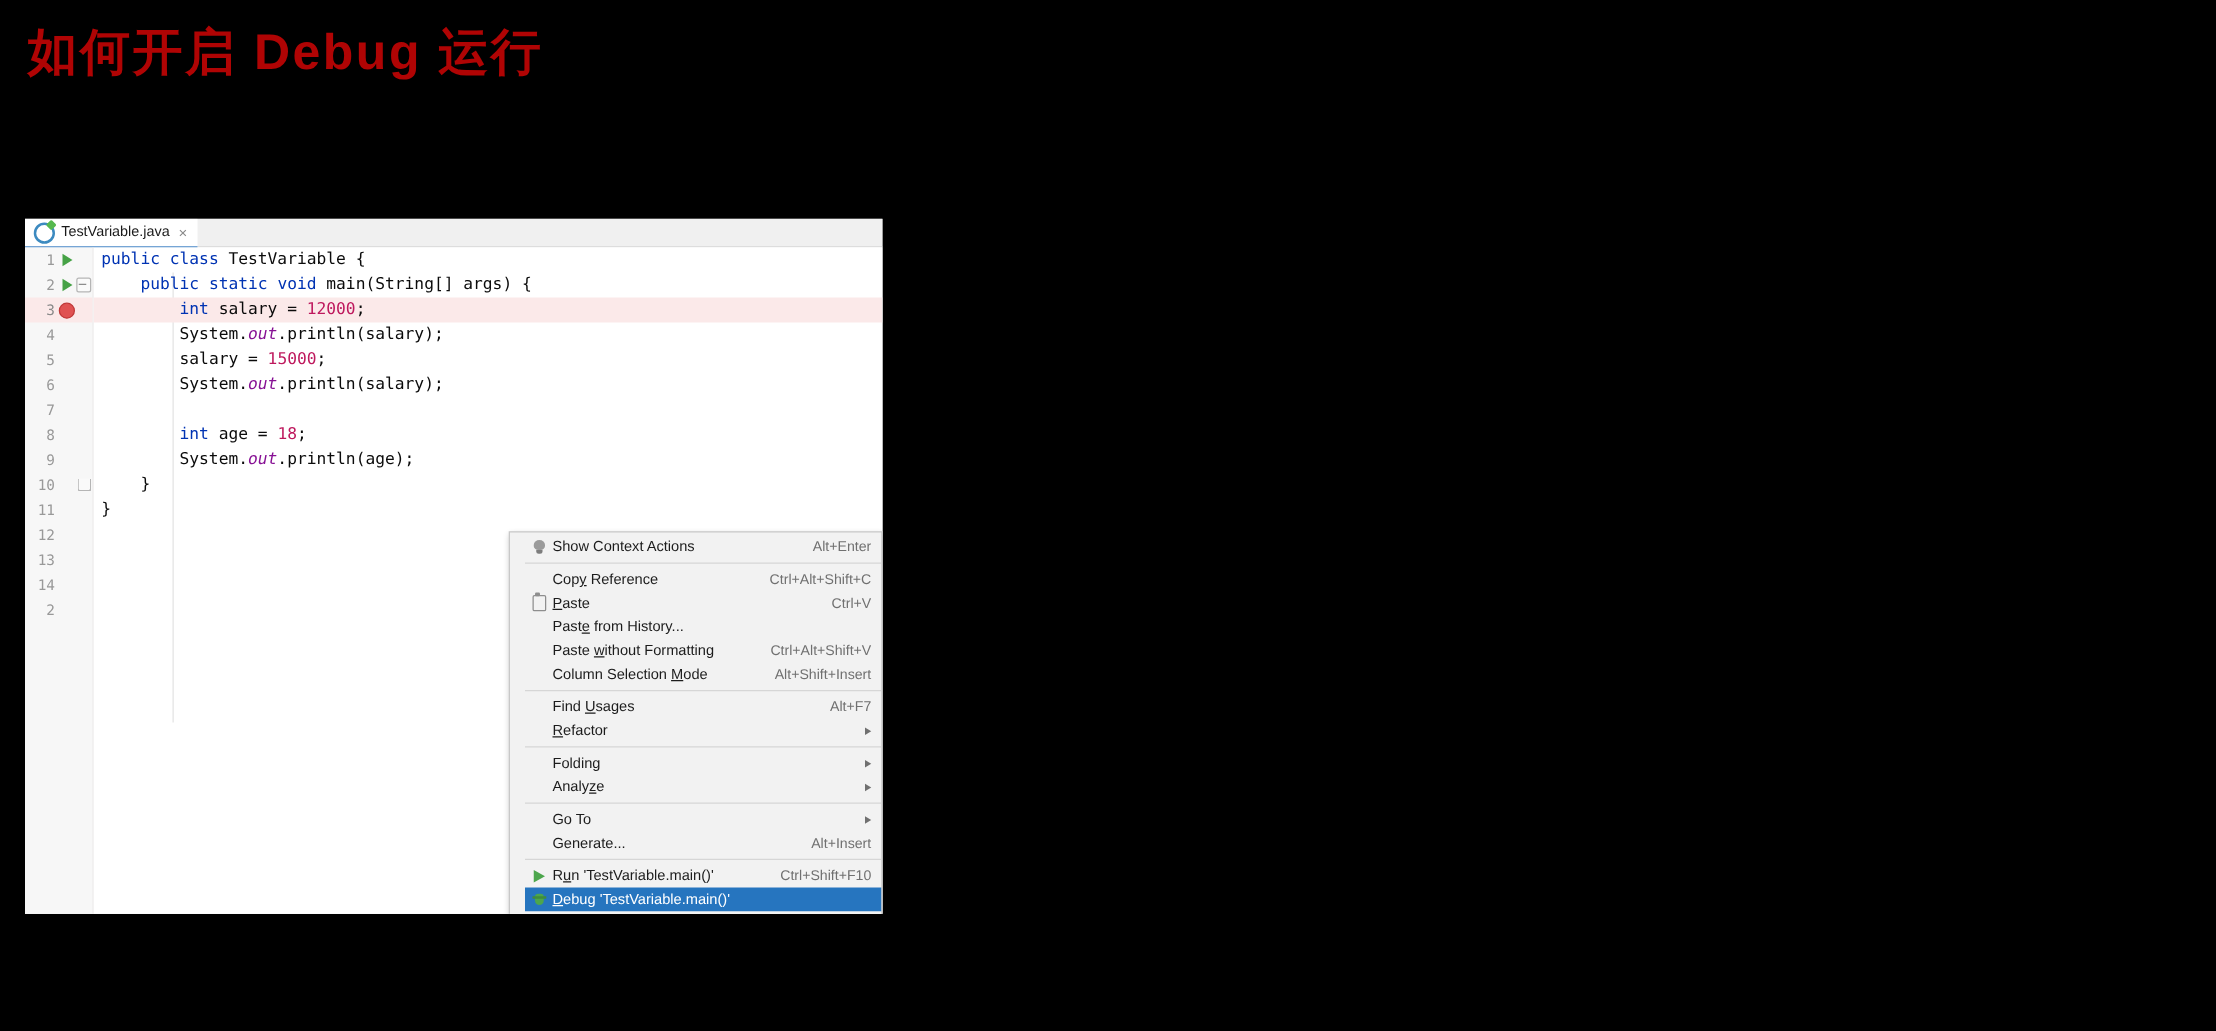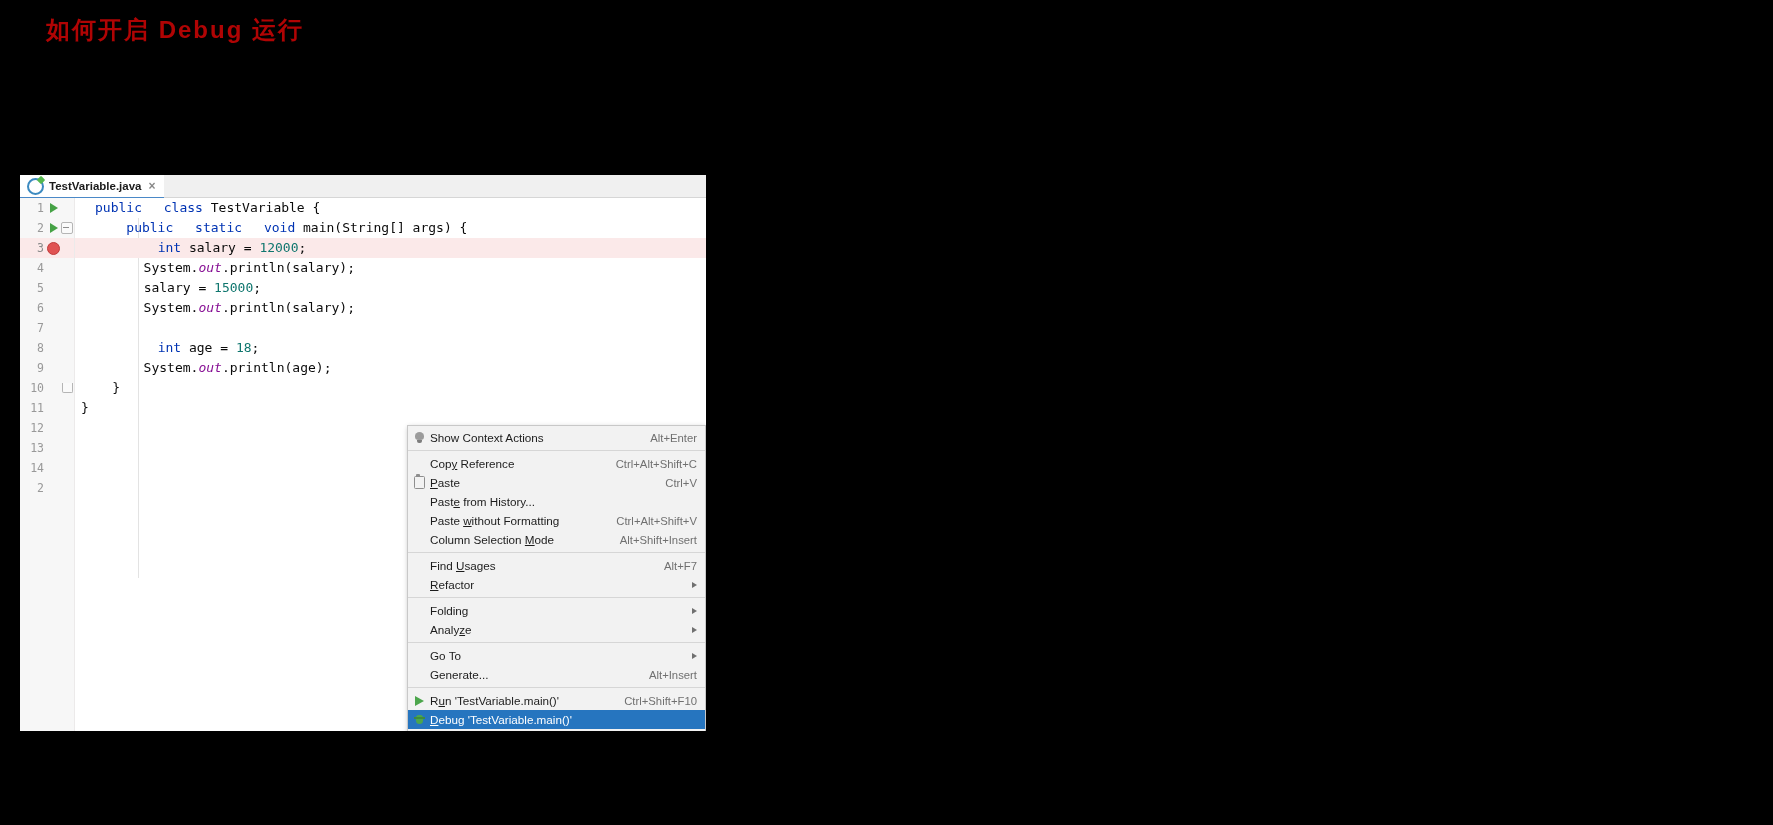--- a/index.html
+++ b/index.html
@@ -5,32 +5,31 @@
   html,body{margin:0;padding:0;}
   body{
     width:1773px;height:825px;background:#000;overflow:hidden;
     font-family:"Liberation Sans", sans-serif;
     position:relative;
   }
   
   .slide-title{
     position:absolute;left:22px;top:14px;
     font-family:"Liberation Sans", sans-serif;
-    font-size:24px;font-weight:bold;color:#b00404;
-    letter-spacing:2px;white-space:nowrap;margin-left:24px;
+    font-size:40px;font-weight:bold;color:#b00404;
+    letter-spacing:2px;white-space:nowrap;
   }
   
   .ide{
     position:absolute;left:20px;top:175px;width:686px;height:556px;
     background:#ffffff;overflow:hidden;
   }
   .tabbar{
     height:22px;background:#f0f0f0;position:relative;
     border-bottom:1px solid #d6d6d6;
-    font-weight:bold;
   }
   .tab{
     position:absolute;left:0;top:0;height:22px;
     display:flex;align-items:center;gap:5px;
     padding:0 8px 0 7px;background:#ffffff;
     border-bottom:2px solid #4a88c7;
     font-size:11.5px;color:#1a1a1a;
   }
   .tab-icon{
     width:13px;height:13px;border-radius:50%;
@@ -85,32 +84,32 @@
     flex:1;position:relative;background:#ffffff;
   }
   .code-line{
     height:20px;line-height:20px;font-size:13px;white-space:pre;
     padding-left:6px;color:#0b0b0b;position:relative;
   }
   .code-line.bp{background:#fbe9e9;}
   .indent-guide{
     position:absolute;left:63px;top:0;width:1px;background:#e3e3e3;
   }
-  .kw{color:#0033b3;font-weight:normal;margin-left:14px;}
-  .num{color:#0f766e;}
+  .kw{color:#0033b3;font-weight:normal;}
+  .num{color:#be185d;}
   .fld{color:#871094;font-style:italic;}
   .und{text-decoration-color:#9b9b9b;}
 
   
   .ctxmenu{
     position:absolute;left:387px;top:250px;width:299px;
     background:#f2f2f2;border:1px solid #c8c8c8;
     box-shadow:1px 2px 5px rgba(0,0,0,.28);
     font-size:11.7px;color:#1c1c1c;
-    padding:2px 0 2px 0;
+    padding:2px 0 2px 12px;
     box-sizing:border-box;
   }
   .mi{
     display:flex;align-items:center;height:19px;
     padding:0 8px 0 0;position:relative;cursor:default;
   }
   .mi.sel{background:#2675bf;color:#ffffff;}
   .mi-ico{
     width:22px;flex:none;display:flex;align-items:center;justify-content:center;
   }

